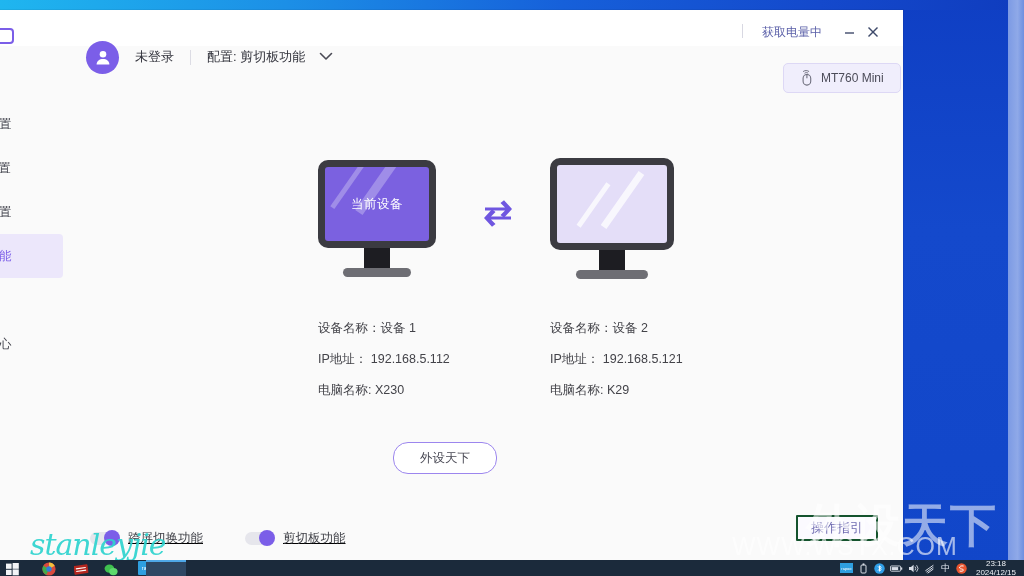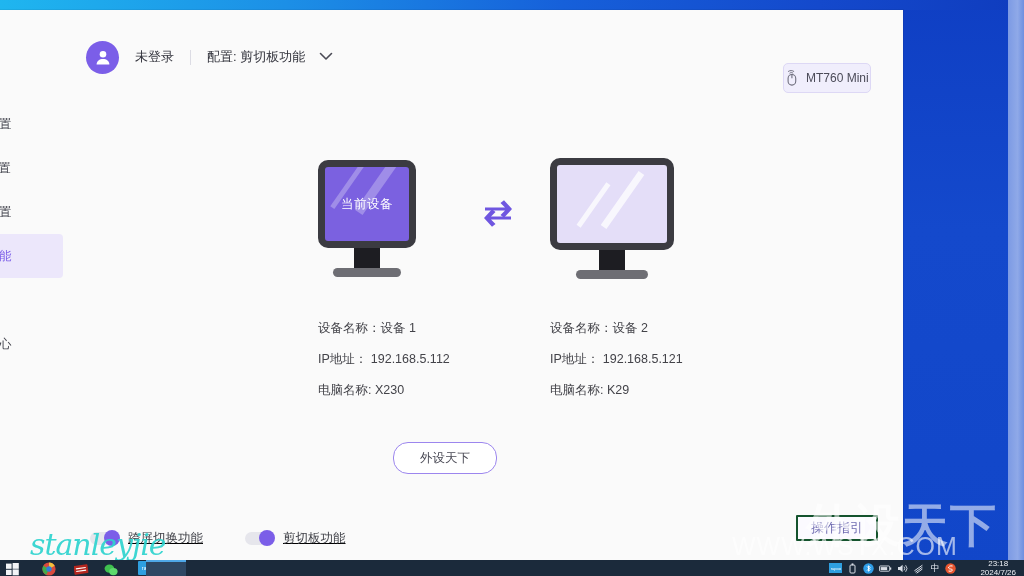--- a/index.html
+++ b/index.html
@@ -38,21 +38,21 @@
     display:flex;align-items:center;justify-content:center;flex:0 0 auto;}
   #avatar svg{display:block;}
   #login-state{margin-left:16px;font-size:13px;color:#33343d;white-space:nowrap;}
   #acc-div{width:1px;height:15px;background:#dcdce4;margin-left:16px;}
   #profile-label{margin-left:16px;font-size:13px;color:#33343d;white-space:nowrap;}
   #profile-caret{margin-left:14px;color:#4a4a55;font-size:11px;line-height:1;}
 
   
   #device-badge{position:absolute;left:783px;top:53px;height:28px;
     background:#f0eefc;border:1px solid #ddd8f5;border-radius:5px;
-    display:flex;align-items:center;padding:0 1px;cursor:pointer;}
+    display:flex;align-items:center;padding:0 16px;cursor:pointer;}
   #device-badge .mouse-ico{width:14px;height:16px;margin-right:7px;flex:0 0 auto;}
   #device-badge-label{font-size:12px;color:#4b4b58;white-space:nowrap;}
 
   
   #sidebar{position:absolute;left:0;top:92px;width:63px;}
   .side-item{position:relative;height:44px;display:flex;align-items:center;
     padding-left:0;cursor:pointer;margin-bottom:0;}
   .side-item .side-label{font-size:12.5px;color:#41424c;white-space:nowrap;
     margin-left:-26px;}
   .side-item.active{background:#ece7fb;border-radius:0 4px 4px 0;}
@@ -109,35 +109,51 @@
   #wm-sig{position:absolute;left:30px;top:527px;font-size:30px;
     color:#2fd4cf;font-style:italic;font-family:"DejaVu Serif",serif;
     letter-spacing:-1px;pointer-events:none;opacity:.92;}
 
   
   #taskbar{position:absolute;left:0;top:560px;width:1024px;height:16px;
     background:#1b2a3b;display:flex;align-items:center;}
   .tb-ico{width:14px;height:13px;margin-left:5px;flex:0 0 auto;border-radius:1px;}
   #tray{position:absolute;right:4px;top:560px;height:16px;display:flex;align-items:center;}
   .tray-ico{width:11px;height:11px;margin-right:5px;flex:0 0 auto;}
-  #clock{margin-left:19px;margin-right:4px;color:#eef1f6;font-size:8px;line-height:9px;text-align:center;}
+  #clock{margin-left:4px;margin-right:4px;color:#eef1f6;font-size:8px;line-height:9px;text-align:center;}
   #tb-active{position:absolute;left:146px;top:560px;width:40px;height:16px;
     background:#2e4763;border-top:2px solid #4fa8e8;box-sizing:border-box;}
 </style>
 </head>
 <body>
 
 <div id="desktop">
   <div id="wall-sheen"></div>
   <div id="wall-top"></div>
   <div id="wall-right"></div>
 </div>
 
 <div id="app">
 
+  <div id="titlebar">
+    <div id="logo-mark"></div>
+    <div id="title-div"></div>
+    <div id="batt-text">获取电量中</div>
+    <div class="win-ctl" id="btn-min">
+      <svg width="13" height="13" viewBox="0 0 13 13">
+        <line x1="2" y1="7" x2="11" y2="7" stroke="#3f4a6b" stroke-width="1.4"></line>
+      </svg>
+    </div>
+    <div class="win-ctl" id="btn-close">
+      <svg width="14" height="14" viewBox="0 0 14 14">
+        <line x1="2.5" y1="2.5" x2="11.5" y2="11.5" stroke="#3f4a6b" stroke-width="1.4"></line>
+        <line x1="11.5" y1="2.5" x2="2.5" y2="11.5" stroke="#3f4a6b" stroke-width="1.4"></line>
+      </svg>
+    </div>
+  </div>
 
   <div id="account">
     <div id="avatar">
       <svg width="20" height="20" viewBox="0 0 20 20">
         <circle cx="10" cy="7.2" r="3.3" fill="#ffffff"></circle>
         <path d="M3.6 17.5c0-3.6 2.9-5.6 6.4-5.6s6.4 2 6.4 5.6z" fill="#ffffff"></path>
       </svg>
     </div>
     <div id="login-state">未登录</div>
     <div id="acc-div"></div>
@@ -178,21 +194,21 @@
     <div class="side-item">
       <span class="side-label">人中心</span>
     </div>
   </nav>
 
   <main id="stage">
 
     <div id="monitors">
 
       <div class="monitor" style="left:0;">
-        <div class="mon-body" style="width:98px;height:88px;background:#7b61e0;">
+        <div class="mon-body" style="width:118px;height:88px;background:#7b61e0;">
           <div class="mon-screen">
             <div class="glint" style="left:22px;top:-14px;width:5px;height:60px;"></div>
             <div class="glint" style="left:50px;top:-20px;width:9px;height:72px;"></div>
             <div class="mon-label">当前设备</div>
           </div>
         </div>
         <div class="mon-neck" style="top:88px;"></div>
         <div class="mon-base" style="top:108px;width:68px;"></div>
       </div>
 
@@ -316,15 +332,15 @@
     <path d="M2.4 9.2 L9.4 4.2" stroke="#d8dde6" stroke-width="1"></path>
     <path d="M3.6 10.2 L9.4 6" stroke="#d8dde6" stroke-width="1"></path>
   </svg>
   <div class="tray-ico" style="display:flex;align-items:center;justify-content:center;color:#e8edf4;font-size:9px;line-height:9px;">中</div>
   <svg class="tray-ico" viewBox="0 0 11 11">
     <circle cx="5.5" cy="5.5" r="5.2" fill="#e8552f"></circle>
     <path d="M7.6 3 C5 2.4 3.2 3.6 3.6 5 C4 6.4 7.2 5.6 7.4 6.9 C7.6 8 5.6 8.6 3.6 8" fill="none" stroke="#ffffff" stroke-width="1"></path>
   </svg>
   <div id="clock">
     <div>23:18</div>
-    <div>2024/7/26</div>
+    <div>2024/12/15</div>
   </div>
 </div>
 
 </body></html>

